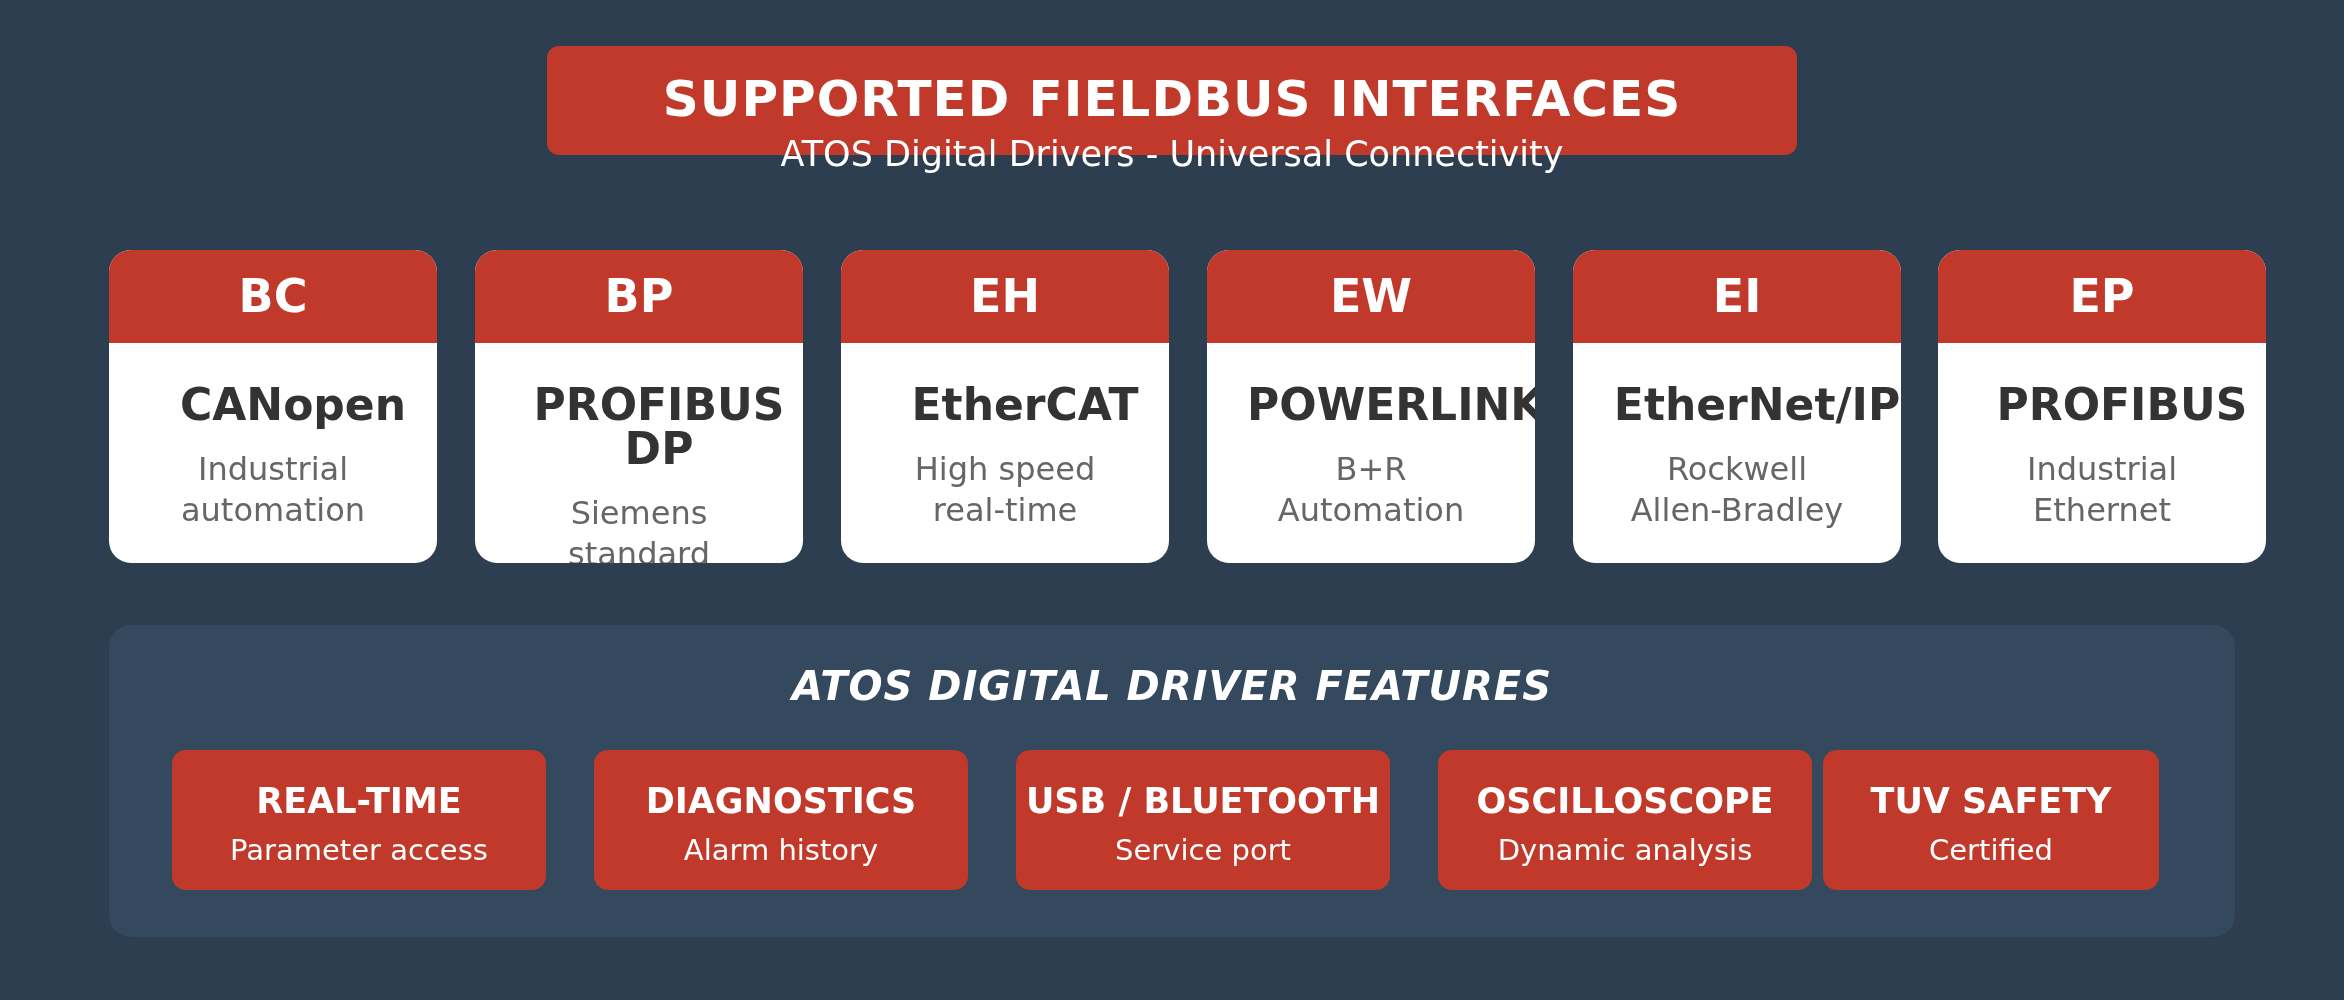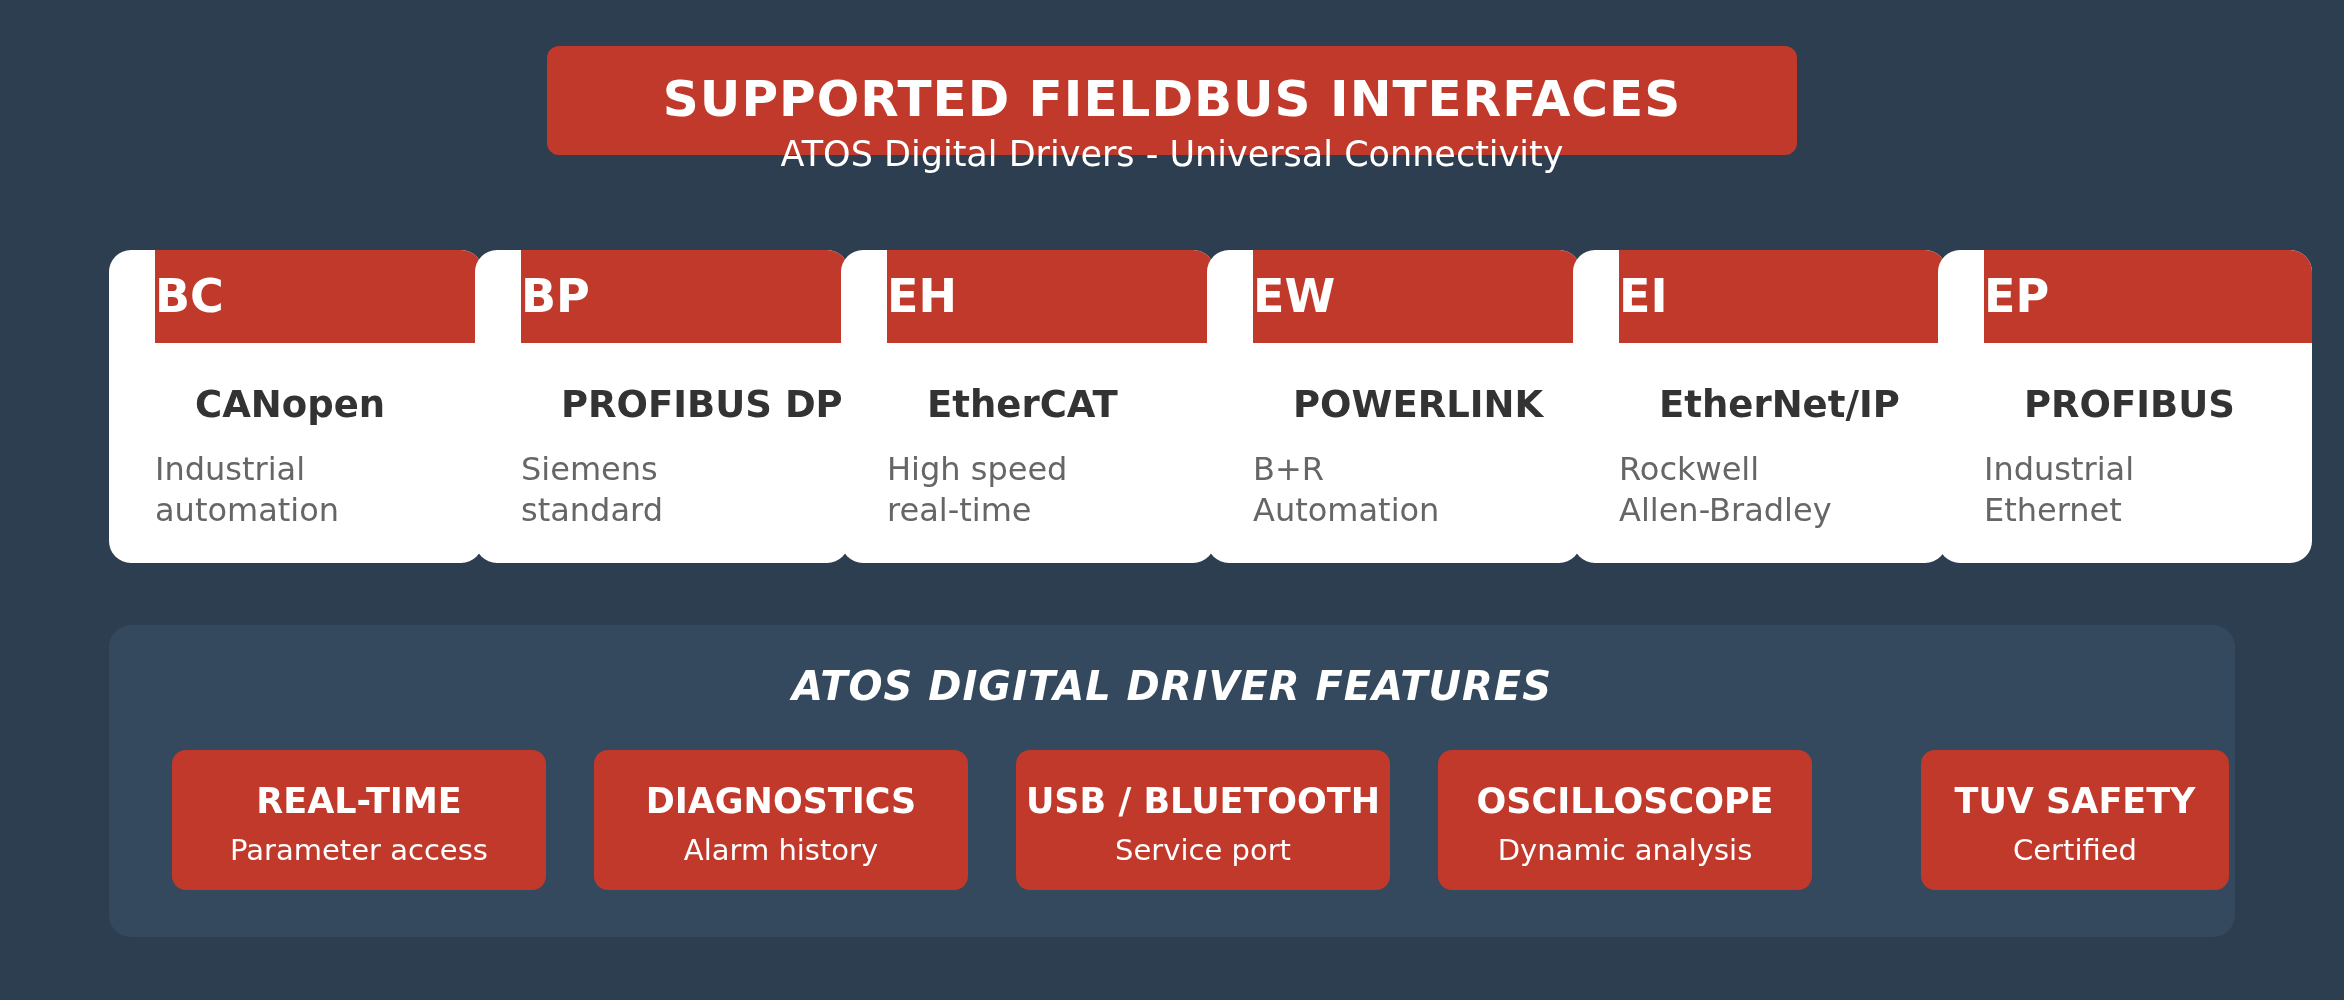--- a/index.html
+++ b/index.html
@@ -9,27 +9,27 @@
   }
   .title-box {
     position:absolute; left:547px; top:46px; width:1250px; height:109px;
     background:#c0392b; border-radius:12px; text-align:center; color:#fff;
   }
   .title-box .t1 { position:absolute; left:0; right:0; top:24px; font-size:50px; font-weight:bold; letter-spacing:1px; }
   .title-box .t2 { position:absolute; left:0; right:0; top:88px; font-size:35px; }
 
   .card {
     position:absolute; top:250px; width:328px; height:313px; background:#fff;
-    border-radius:22px; overflow:hidden; padding-left:46px;
+    border-radius:22px; overflow:hidden; text-align:center;
   }
   .card .hdr {
     height:93px; background:#c0392b; color:#fff; font-size:46px; font-weight:bold;
     line-height:93px;
   }
-  .card .name { margin-top:40px; font-size:37px; font-weight:bold; color:#333; line-height:44px;margin-left:40px; }
+  .card .name { margin-top:40px; font-size:44px; font-weight:bold; color:#333; line-height:44px;margin-left:40px; }
   .card .desc { margin-top:22px; font-size:32px; color:#666; line-height:41px; }
 
   .panel {
     position:absolute; left:109px; top:625px; width:2126px; height:312px;
     background:#34495e; border-radius:22px;
   }
   .panel .ptitle {
     position:absolute; left:0; right:0; top:38px; text-align:center; color:#fff;
     font-size:40px; font-weight:bold; letter-spacing:1px;font-style:italic;
   }
@@ -108,17 +108,17 @@
     <div class="fd">Alarm history</div>
   </div>
   <div class="feat" style="left:907px;width:374px">
     <div class="fn">USB / BLUETOOTH</div>
     <div class="fd">Service port</div>
   </div>
   <div class="feat" style="left:1329px;width:374px">
     <div class="fn">OSCILLOSCOPE</div>
     <div class="fd">Dynamic analysis</div>
   </div>
-  <div class="feat" style="left:1812px;width:308px">
+  <div class="feat" style="left:1714px;width:336px">
     <div class="fn">TUV SAFETY</div>
     <div class="fd">Certified</div>
   </div>
 </div>
 
 </body></html>

